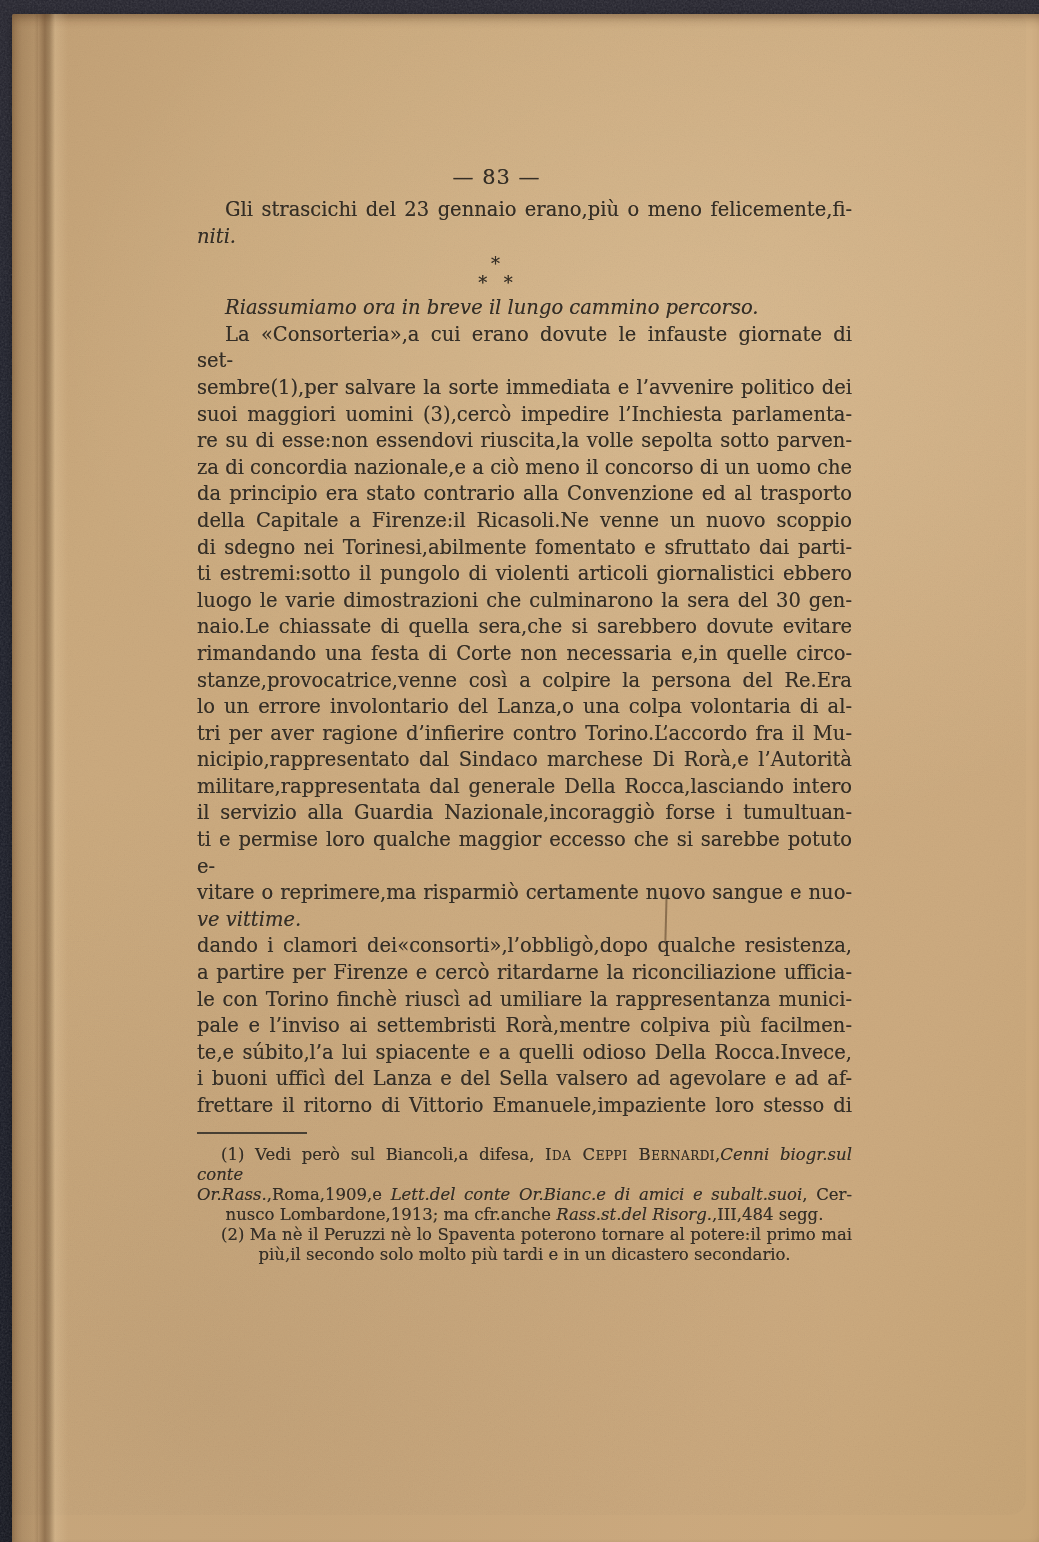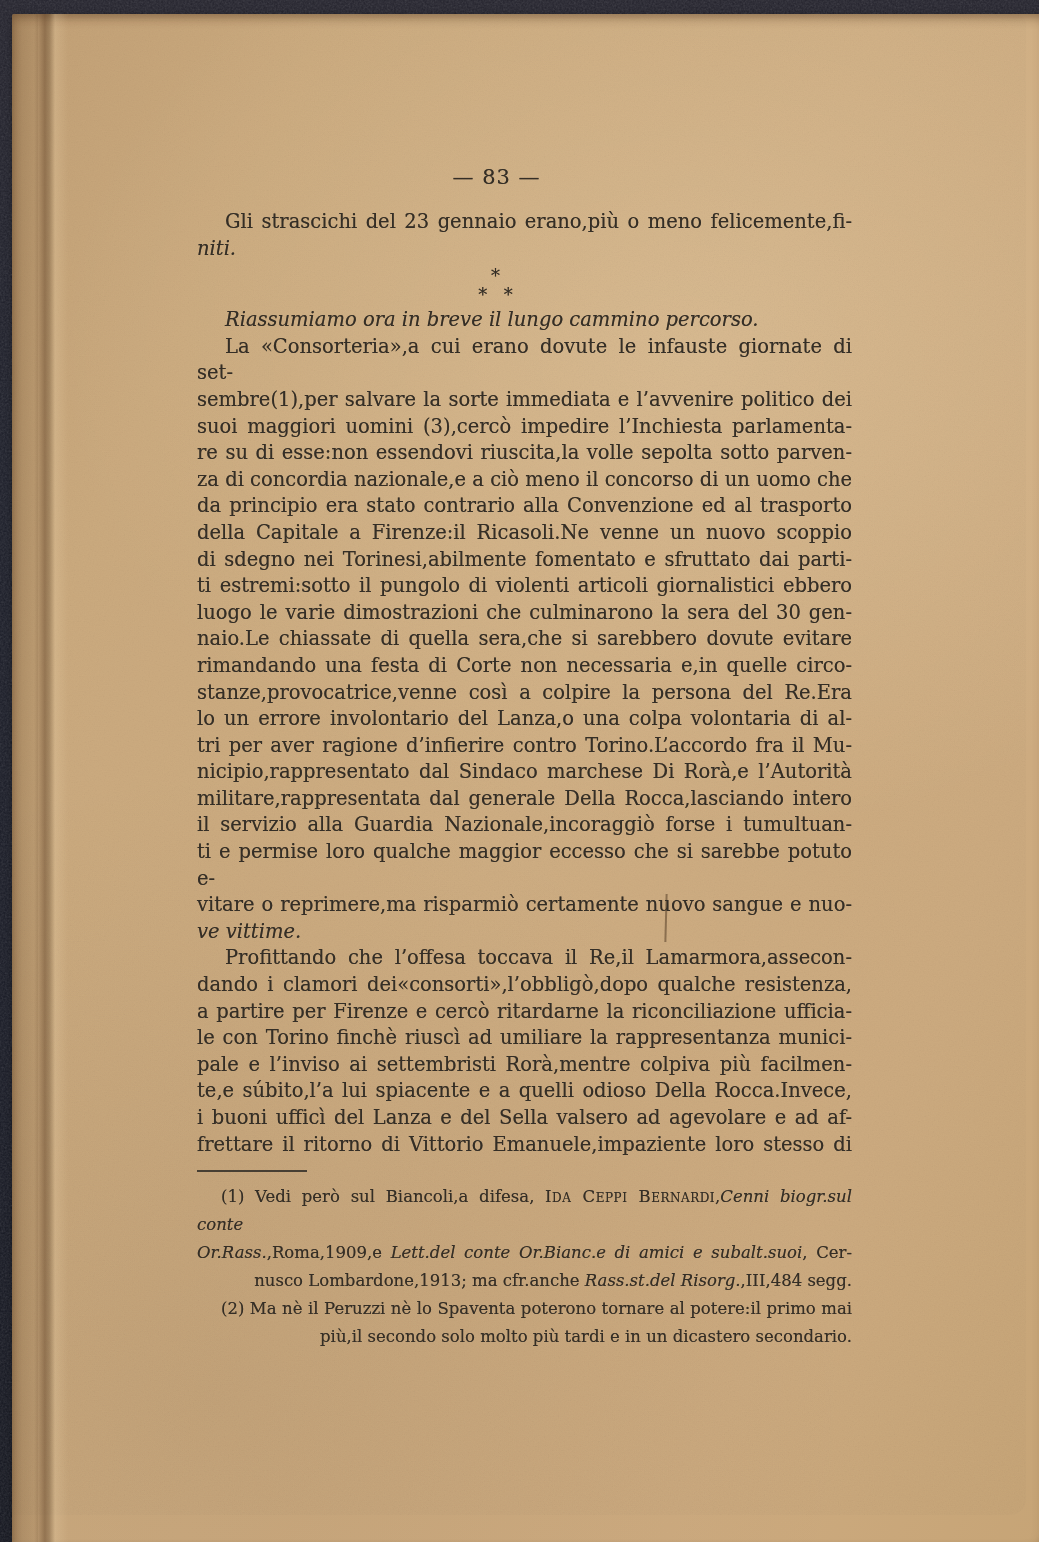--- a/index.html
+++ b/index.html
@@ -48,36 +48,36 @@
   }
   
   .content{
     position:absolute;left:185px;top:0;width:655px;color:#342e26;
     text-shadow:0 0 .5px rgba(52,44,34,.55);
   }
   .page-number{
     margin-top:150px;text-align:center;transform:translateX(-28px);
     font-size:21px;line-height:26px;letter-spacing:1px;
   }
-  .body-text{margin-top:19px;font-size:19.5px;line-height:26.6px;}
+  .body-text{margin-top:7px;font-size:19.5px;line-height:26.6px;}
   .line{text-align:justify;text-align-last:justify;white-space:normal;}
   .line.end{text-align:left;text-align-last:auto;font-style:italic;}
   .line.indent{text-indent:28px;}
   .asterism{
     text-align:center;transform:translateX(-28px);
     font-size:18px;line-height:19px;padding:4px 0 3px 0;letter-spacing:2px;
   }
   .asterism .bottom{word-spacing:7px;}
   .fn-rule{
     width:110px;border:0;border-top:2px solid #473f33;
     margin:12px 0 11px 0;
   }
-  .footnotes{font-size:16.5px;line-height:28px;}
+  .footnotes{font-size:16.5px;line-height:20px;}
   .fn-line{text-align:justify;text-align-last:justify;}
-  .fn-line.end{text-align:right;text-align-last:auto;}
+  .fn-line.end{text-align:center;text-align-last:auto;}
   .fn-line.indent{text-indent:24px;}
   .footnotes .i{font-style:italic;}
   .footnotes .sc{font-variant:small-caps;letter-spacing:.5px;}
 </style>
 </head>
 <body>
 
 <svg class="backdrop-noise" width="1039" height="1542">
   <filter id="bgNoise">
       <feTurbulence type="fractalNoise" baseFrequency="0.55" numOctaves="2" seed="7"></feTurbulence>
@@ -124,21 +124,20 @@
         <div class="line">rimandando una festa di Corte non necessaria e,in quelle circo-</div>
         <div class="line">stanze,provocatrice,venne così a colpire la persona del Re.Era</div>
         <div class="line">lo un errore involontario del Lanza,o una colpa volontaria di al-</div>
         <div class="line">tri per aver ragione d’infierire contro Torino.L’accordo fra il Mu-</div>
         <div class="line">nicipio,rappresentato dal Sindaco marchese Di Rorà,e l’Autorità</div>
         <div class="line">militare,rappresentata dal generale Della Rocca,lasciando intero</div>
         <div class="line">il servizio alla Guardia Nazionale,incoraggiò forse i tumultuan-</div>
         <div class="line">ti e permise loro qualche maggior eccesso che si sarebbe potuto e-</div>
         <div class="line">vitare o reprimere,ma risparmiò certamente nuovo sangue e nuo-</div>
         <div class="line end">ve vittime.</div>
-        <div class="line indent">Profittando che l’offesa toccava il Re,il Lamarmora,assecon-</div>
         <div class="line">dando i clamori dei«consorti»,l’obbligò,dopo qualche resistenza,</div>
         <div class="line">a partire per Firenze e cercò ritardarne la riconciliazione ufficia-</div>
         <div class="line">le con Torino finchè riuscì ad umiliare la rappresentanza munici-</div>
         <div class="line">pale e l’inviso ai settembristi Rorà,mentre colpiva più facilmen-</div>
         <div class="line">te,e súbito,l’a lui spiacente e a quelli odioso Della Rocca.Invece,</div>
         <div class="line">i buoni ufficì del Lanza e del Sella valsero ad agevolare e ad af-</div>
         <div class="line">frettare il ritorno di Vittorio Emanuele,impaziente loro stesso di</div>
       </div>
     <hr class="fn-rule">
     <div class="footnotes">

